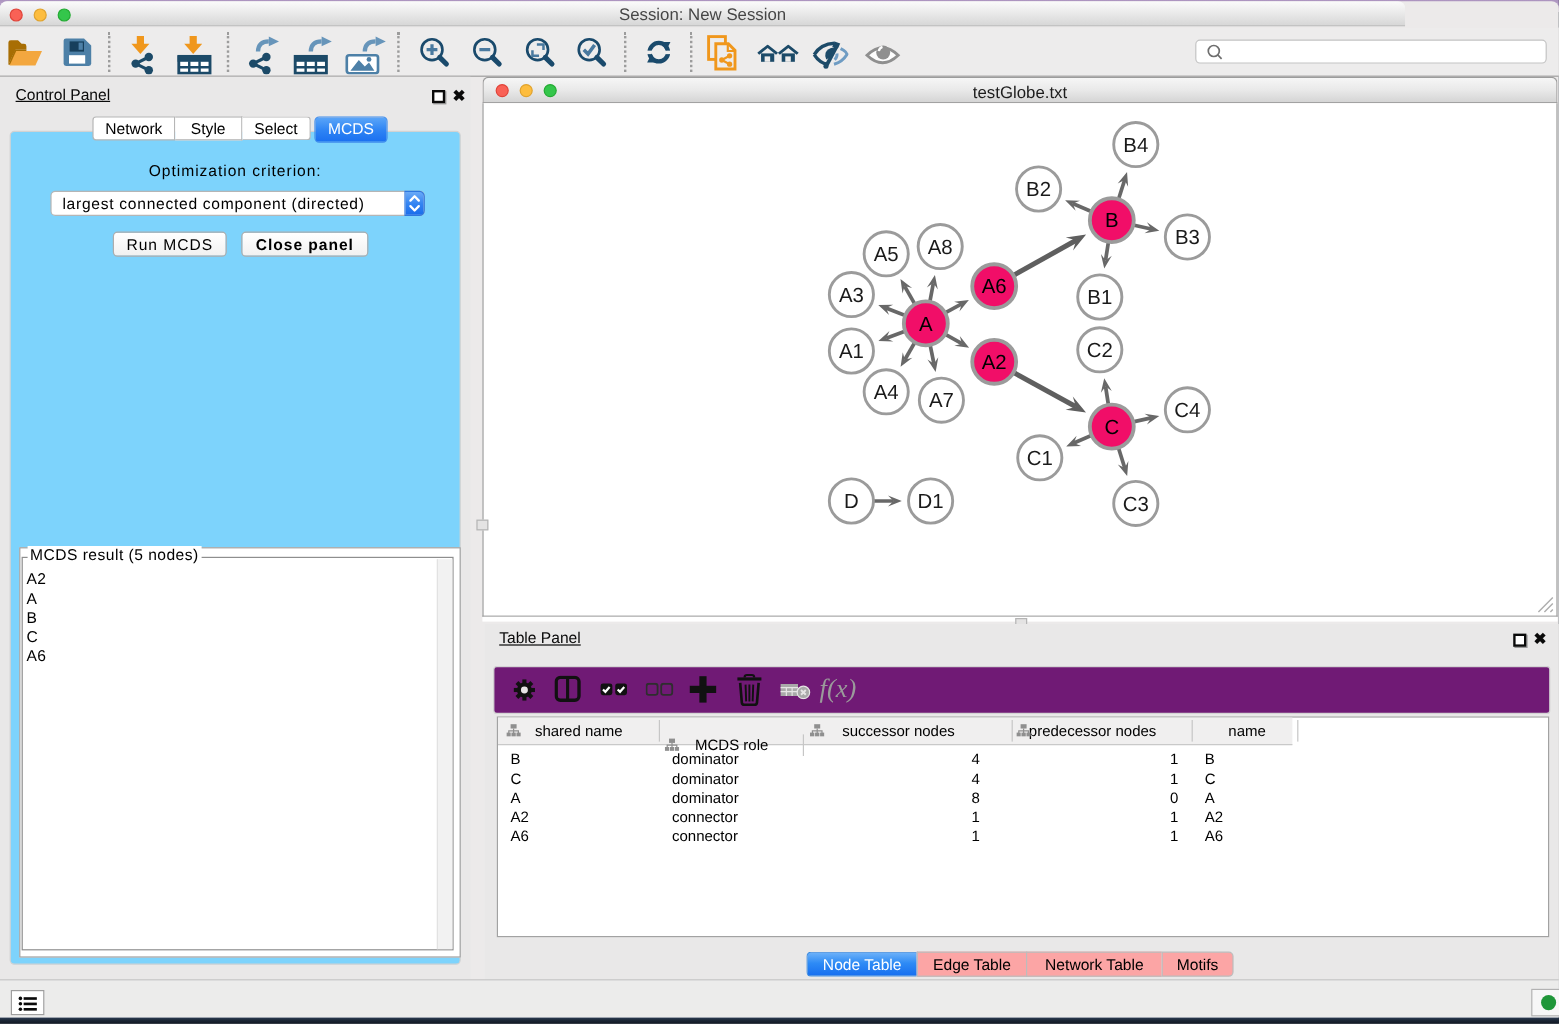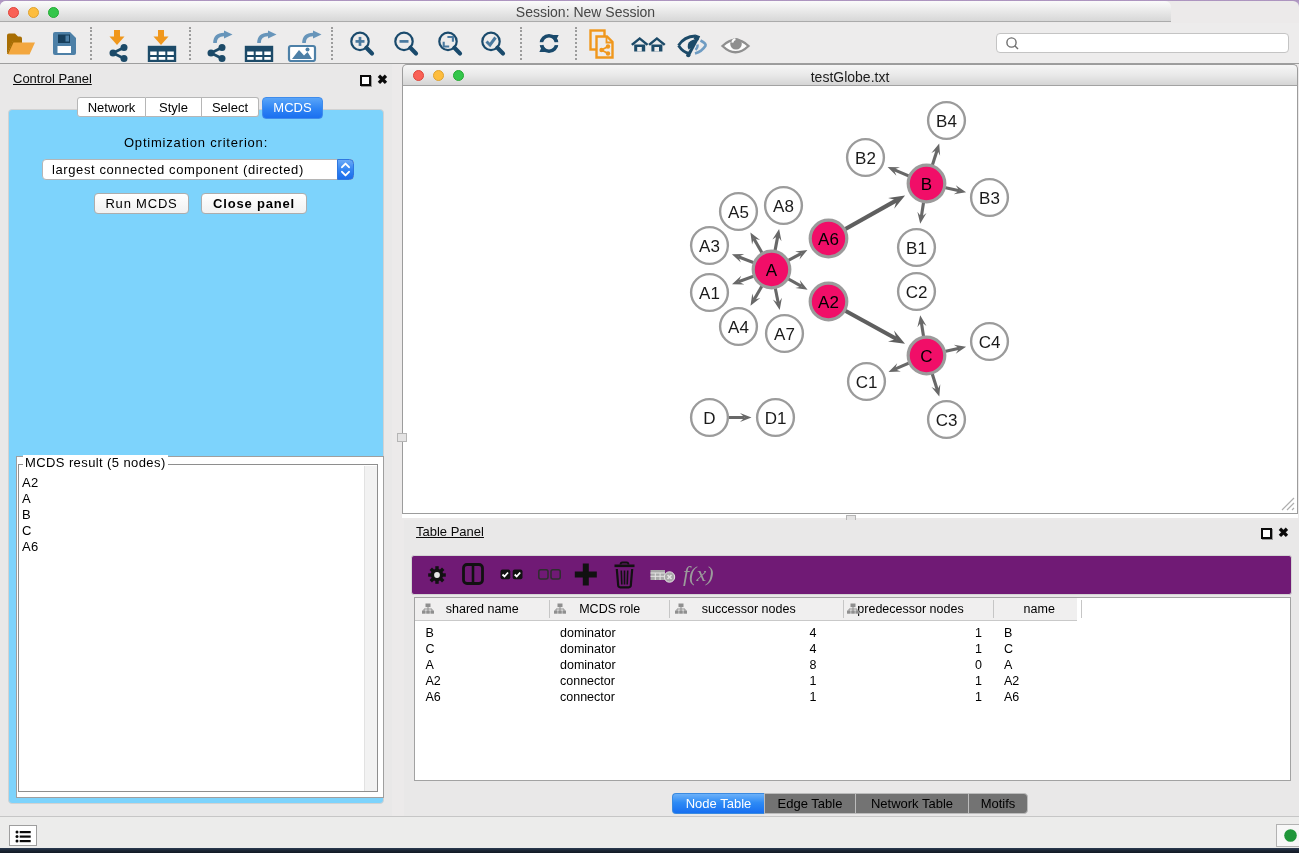--- a/index.html
+++ b/index.html
@@ -39,21 +39,21 @@
 #netbody { position:absolute; left:0; top:22px; width:896px; height:428px; background:#fff; border:1px solid #9c9c9c; border-top:none; }
 
 #tpanel { position:absolute; left:404px; top:519px; width:895px; height:296px; background:#e9e8e8; }
 #ttoolbar { position:absolute; left:7px; top:35px; width:881px; height:40px; background:#701a75; border:1px solid #d4d4d4; border-radius:3px; }
 #ttable { position:absolute; left:10px; top:77px; width:877px; height:184px; background:#fff; border:1px solid #a2a2a2; }
 #thead { position:absolute; left:0; top:0; width:662px; height:23px; background:#f0efef; border-bottom:1px solid #c9c9c9; font-size:12.5px; color:#000; }
 .thcol { position:absolute; top:0; height:22px; }
 .thcol i { position:absolute; top:2px; right:0; height:18px; border-right:1px solid #c6c6c6; }
 .thcol span { display:block; text-align:center; margin-top:4px; font-style:normal; }
 .trow { position:absolute; font-size:12.5px; height:16px; color:#000; }
-.btab { position:absolute; top:0; height:21px; line-height:20px; font-size:13px; text-align:center; background:#737373; border:1px solid #bcbcbc; border-right:none; color:#000; }
+.btab { position:absolute; top:0; height:21px; line-height:20px; font-size:13px; text-align:center; background:#fca5a5; border:1px solid #bcbcbc; border-right:none; color:#000; }
 
 #statusbar { position:absolute; left:0; top:815px; width:1299px; height:32px; background:#ececeb; border-top:1px solid #c6c6c6; }
 #memib { position:absolute; left:1276px; top:7px; width:70px; height:23px; background:#f7f7f7; border:1px solid #b2b2b2; font-size:12px; color:#4d7c0f; }
 #listbtn { position:absolute; left:9px; top:8px; width:28px; height:21px; background:#fff; border:1.5px solid #9e9e9e; }
 .divdot { position:absolute; background:#e4e3e3; border:1px solid #b5b5b5; }
 svg { position:absolute; }
 svg text { font-family:"Liberation Sans", sans-serif; }
 </style>
 </head>
 <body>
@@ -386,21 +386,21 @@
             <i></i>
             <svg style="position:absolute;left:7px;top:5px;" width="12" height="11">
               <rect x="3.5" y="0.5" width="5" height="3.6" fill="#8f8f8f"></rect>
               <path d="M6,4 V6 M2,8 V6 H10 V8 M6,6 V8" stroke="#8f8f8f" stroke-width="1" fill="none"></path>
               <rect x="0" y="7.5" width="3.6" height="3.2" fill="#8f8f8f"></rect>
               <rect x="4.2" y="7.5" width="3.6" height="3.2" fill="#8f8f8f"></rect>
               <rect x="8.4" y="7.5" width="3.6" height="3.2" fill="#8f8f8f"></rect>
             </svg>
             <span>shared name</span>
           </div>
-        <div class="thcol" style="left:134.5px;width:120.5px;">
+        <div class="thcol" style="left:134.5px;width:120.5px;margin-top:12px;">
             <i></i>
             <svg style="position:absolute;left:4px;top:5px;" width="12" height="11">
               <rect x="3.5" y="0.5" width="5" height="3.6" fill="#8f8f8f"></rect>
               <path d="M6,4 V6 M2,8 V6 H10 V8 M6,6 V8" stroke="#8f8f8f" stroke-width="1" fill="none"></path>
               <rect x="0" y="7.5" width="3.6" height="3.2" fill="#8f8f8f"></rect>
               <rect x="4.2" y="7.5" width="3.6" height="3.2" fill="#8f8f8f"></rect>
               <rect x="8.4" y="7.5" width="3.6" height="3.2" fill="#8f8f8f"></rect>
             </svg>
             <span>MCDS role</span>
           </div>

